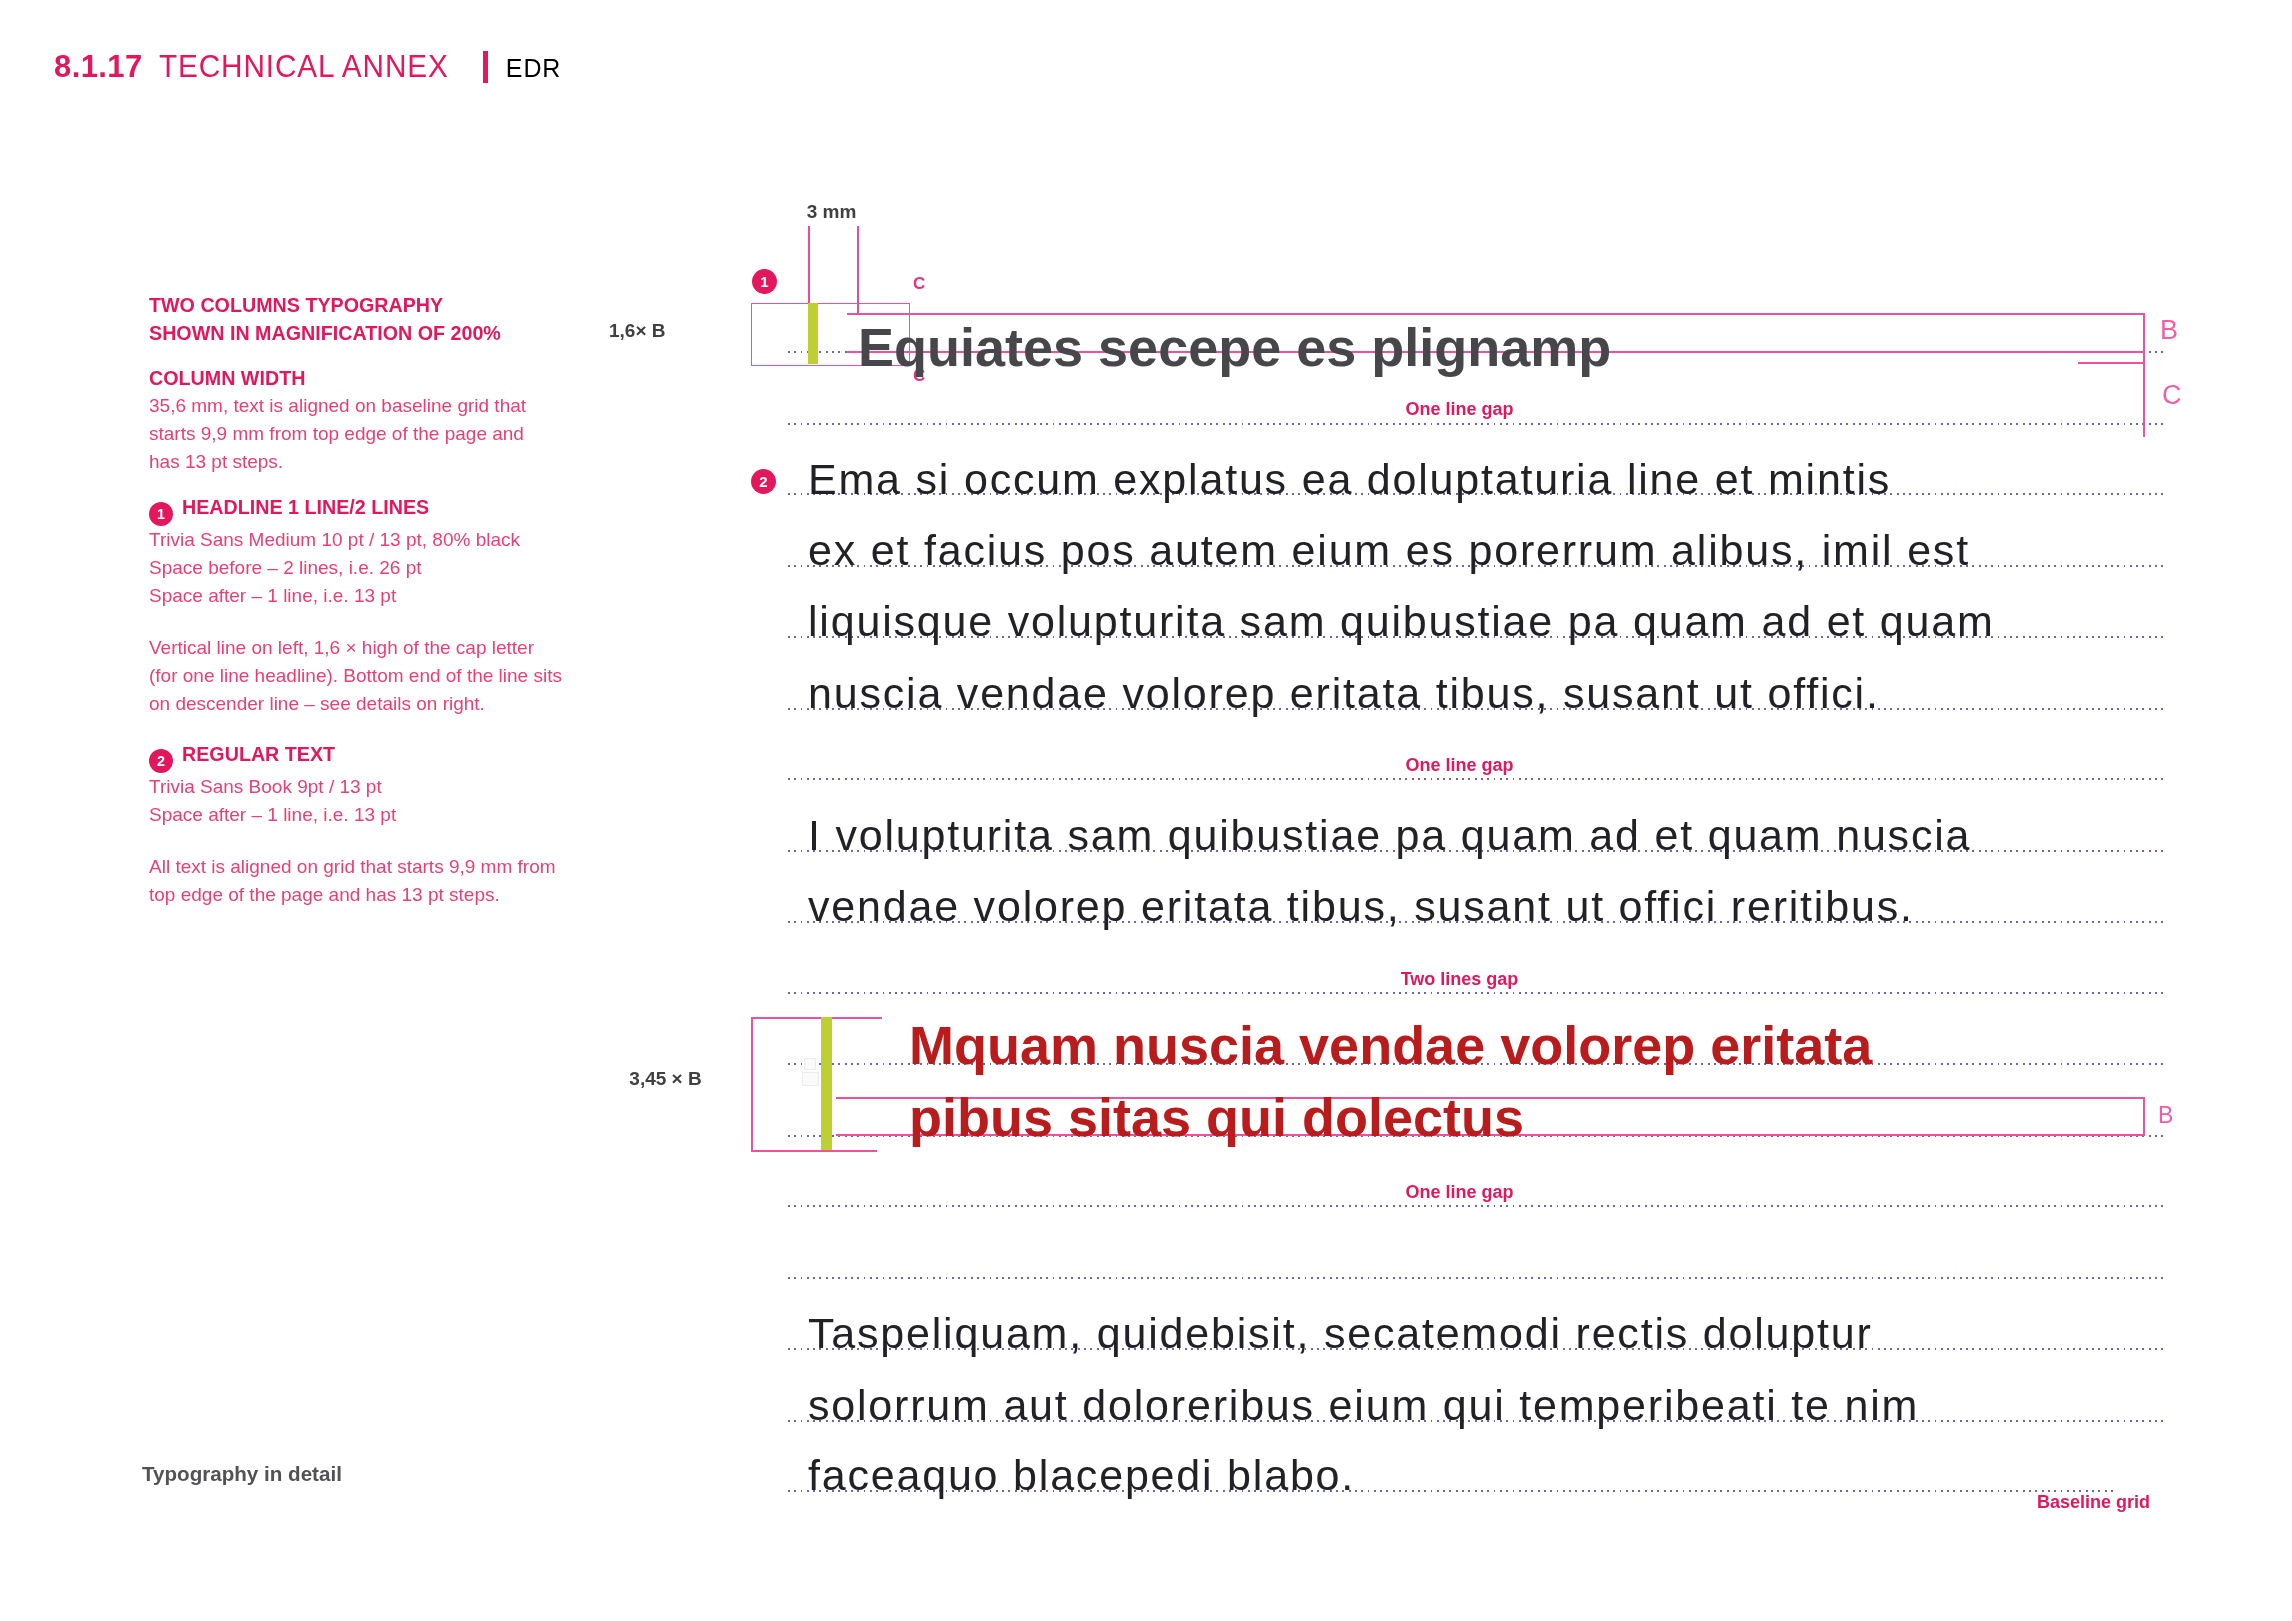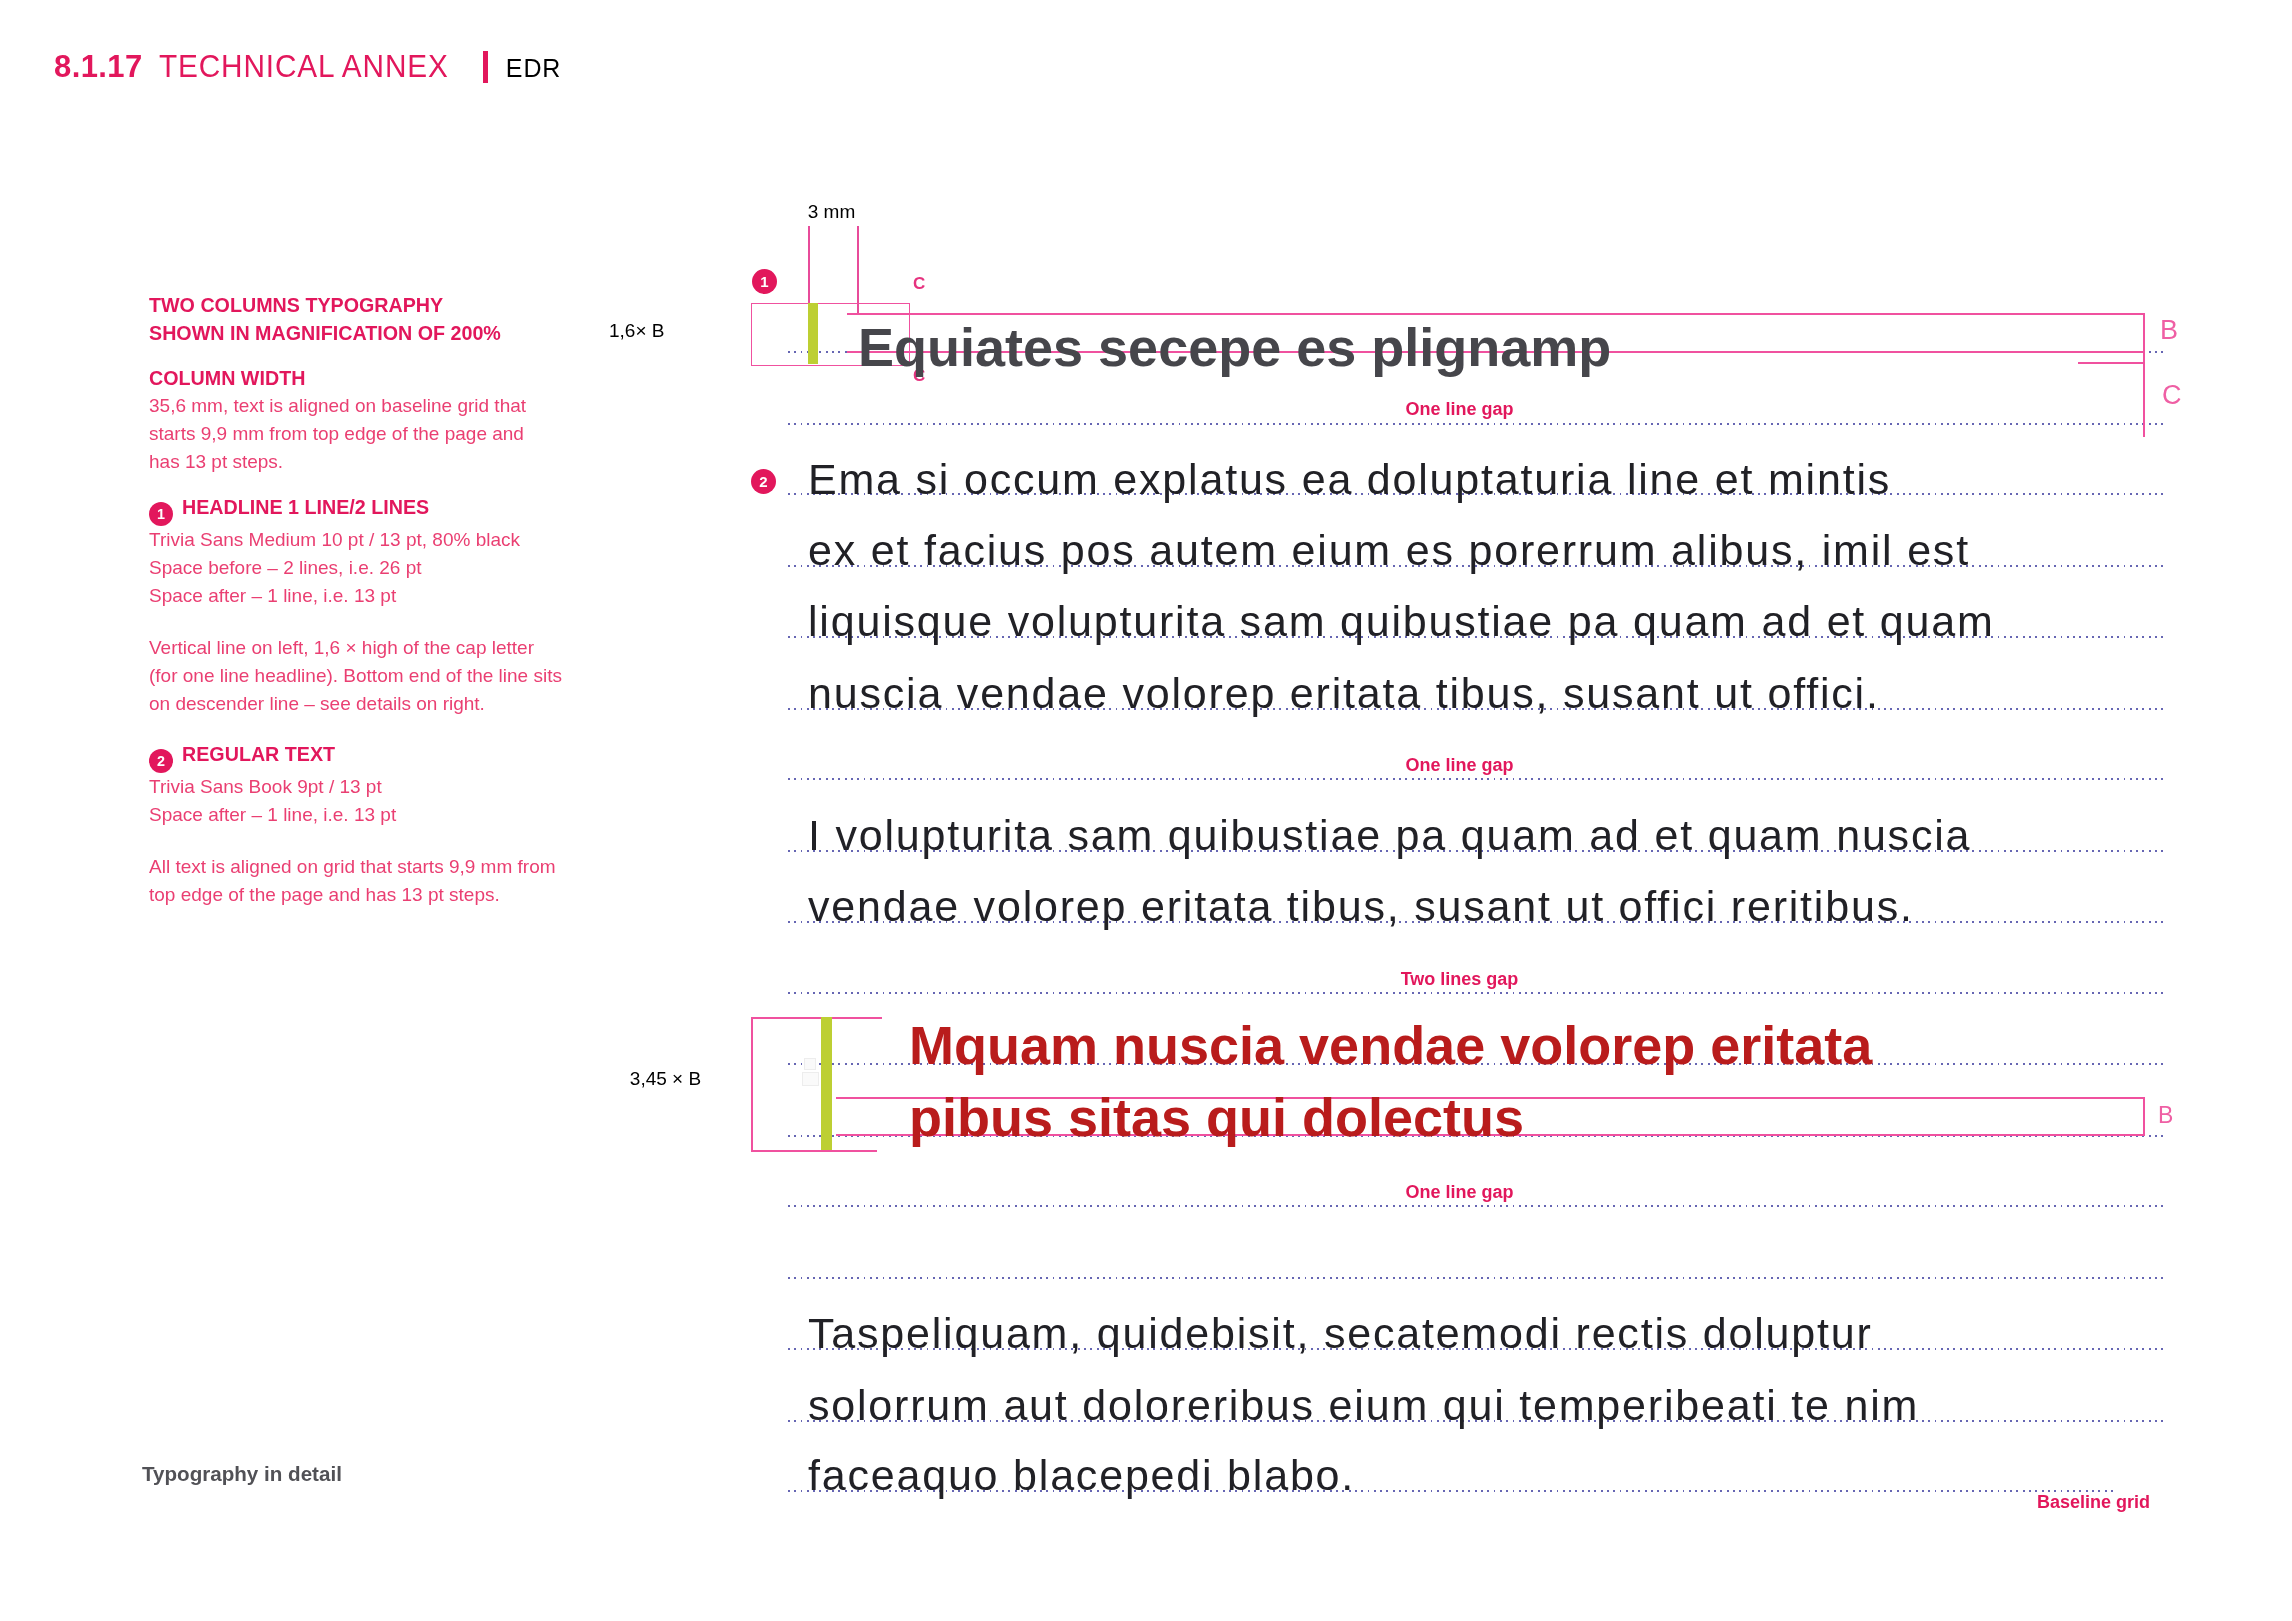--- a/index.html
+++ b/index.html
@@ -27,21 +27,21 @@
         background-image:repeating-linear-gradient(90deg,#6666b3 0 1.8px,transparent 1.8px 6.3px);}
 
   
   .pl{position:absolute;background:#f0519f;}
   .rect{position:absolute;border:1.8px solid #f0519f;box-sizing:border-box;background:transparent;}
   .green{position:absolute;background:#bdcf33;}
   .mline{position:absolute;background:#e84b9a;}
   .sq{position:absolute;border:1.8px solid #ededed;background:#fafafa;box-sizing:border-box;}
 
   
-  .ann{position:absolute;color:#000000;font-weight:normal;white-space:nowrap;}
+  .ann{position:absolute;color:#404040;font-weight:bold;white-space:nowrap;}
   .ann-sm{font-size:19px;}
   .cap-c{position:absolute;color:#e6337f;font-size:17px;font-weight:bold;}
   .cap-big{position:absolute;color:#ef5fa4;font-size:27px;font-weight:400;}
   .gaplab{position:absolute;left:788px;width:1343px;text-align:center;
           color:#e2175c;font-size:18px;font-weight:bold;}
   .marker{position:absolute;width:25px;height:25px;border-radius:50%;background:#e2175c;
           color:#fff;font-size:15px;font-weight:bold;display:flex;align-items:center;justify-content:center;}
 
   
   .h1line{position:absolute;left:858px;font-size:54px;font-weight:bold;color:#46464b;

